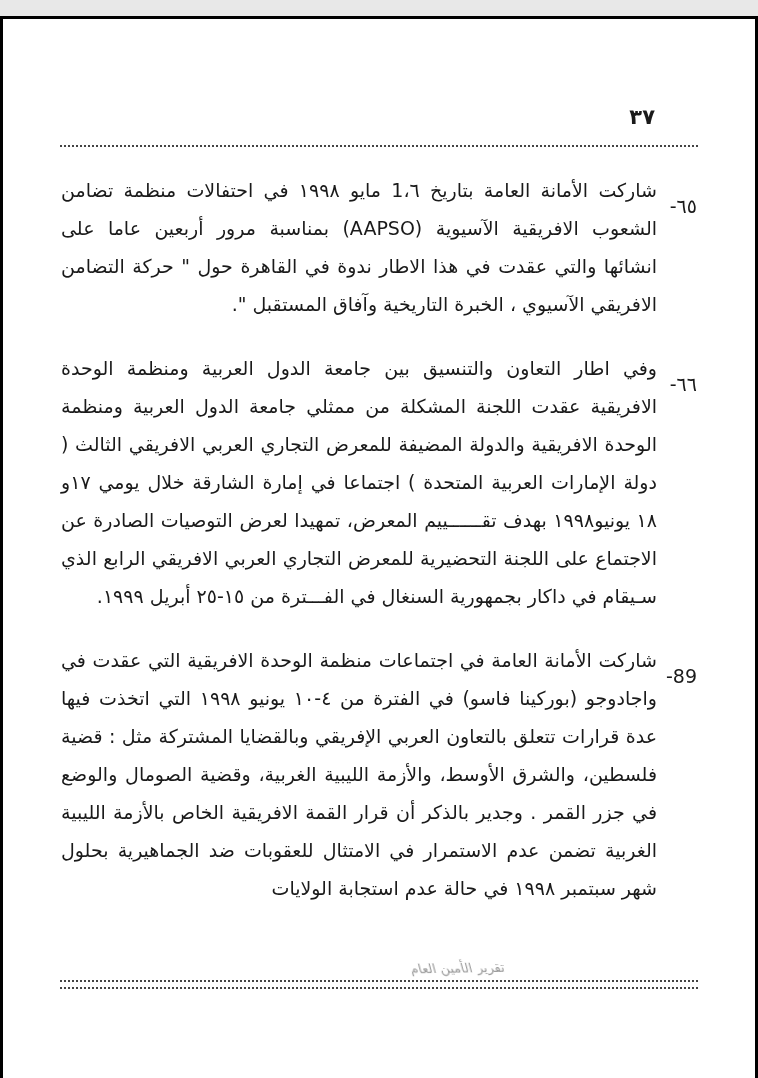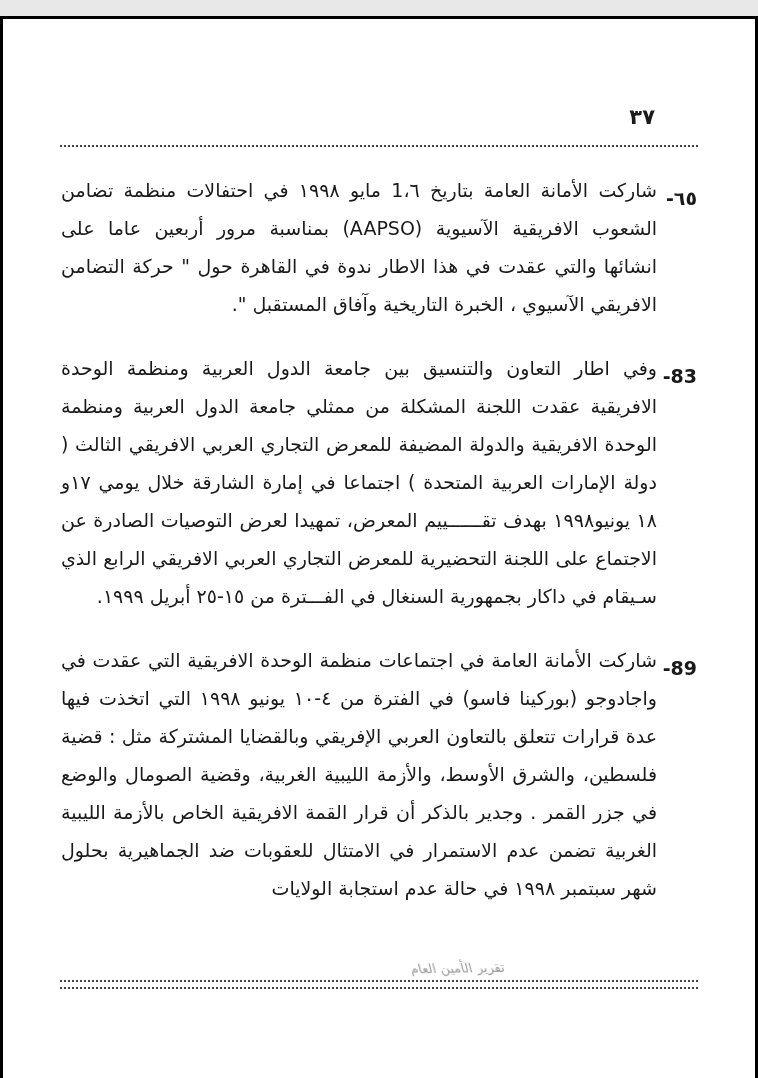--- a/index.html
+++ b/index.html
@@ -52,22 +52,22 @@
     padding-right: 40px;
     margin: 0 0 26px 0;
     font-size: 19px;
     line-height: 38px;
     text-align: justify;
     text-align-last: right;
   }
   .para .marker {
     position: absolute;
     right: 0;
-    top: 8px;
-    font-weight: bold;
+    top: 16px;
+    font-weight: normal;
   }
   .footer-note {
     position: absolute;
     top: 942px;
     right: 250px;
     font-size: 13px;
     color: #9a9a9a;
     transform: skewX(14deg) rotate(-1deg);
     filter: blur(0.4px);
     letter-spacing: 1px;
@@ -83,21 +83,21 @@
   <div class="rule header-rule"></div>
 
   <div class="content">
 
     <div class="para">
       <span class="marker">٦٥-</span>
       <span>شاركت الأمانة العامة بتاريخ 1،٦ مايو ١٩٩٨ في احتفالات منظمة تضامن الشعوب الافريقية الآسيوية (AAPSO) بمناسبة مرور أربعين عاما على انشائها والتي عقدت في هذا الاطار ندوة في القاهرة حول " حركة التضامن الافريقي الآسيوي ، الخبرة التاريخية وآفاق المستقبل ".</span>
     </div>
 
     <div class="para">
-      <span class="marker">83-</span>
+      <span class="marker">٦٦-</span>
       <span>وفي اطار التعاون والتنسيق بين جامعة الدول العربية ومنظمة الوحدة الافريقية عقدت اللجنة المشكلة من ممثلي جامعة الدول العربية ومنظمة الوحدة الافريقية والدولة المضيفة للمعرض التجاري العربي الافريقي الثالث ( دولة الإمارات العربية المتحدة ) اجتماعا في إمارة الشارقة خلال يومي ١٧و ١٨ يونيو١٩٩٨ بهدف تقــــــييم المعرض، تمهيدا لعرض التوصيات الصادرة عن الاجتماع على اللجنة التحضيرية للمعرض التجاري العربي الافريقي الرابع الذي سـيقام في داكار بجمهورية السنغال في الفـــترة من ١٥-٢٥ أبريل ١٩٩٩.</span>
     </div>
 
     <div class="para">
       <span class="marker">89-</span>
       <span>شاركت الأمانة العامة في اجتماعات منظمة الوحدة الافريقية التي عقدت في واجادوجو (بوركينا فاسو) في الفترة من ٤-١٠ يونيو ١٩٩٨ التي اتخذت فيها عدة قرارات تتعلق بالتعاون العربي الإفريقي وبالقضايا المشتركة مثل : قضية فلسطين، والشرق الأوسط، والأزمة الليبية الغربية، وقضية الصومال والوضع في جزر القمر . وجدير بالذكر أن قرار القمة الافريقية الخاص بالأزمة الليبية الغربية تضمن عدم الاستمرار في الامتثال للعقوبات ضد الجماهيرية بحلول شهر سبتمبر ١٩٩٨ في حالة عدم استجابة الولايات</span>
     </div>
 
   </div>
 

